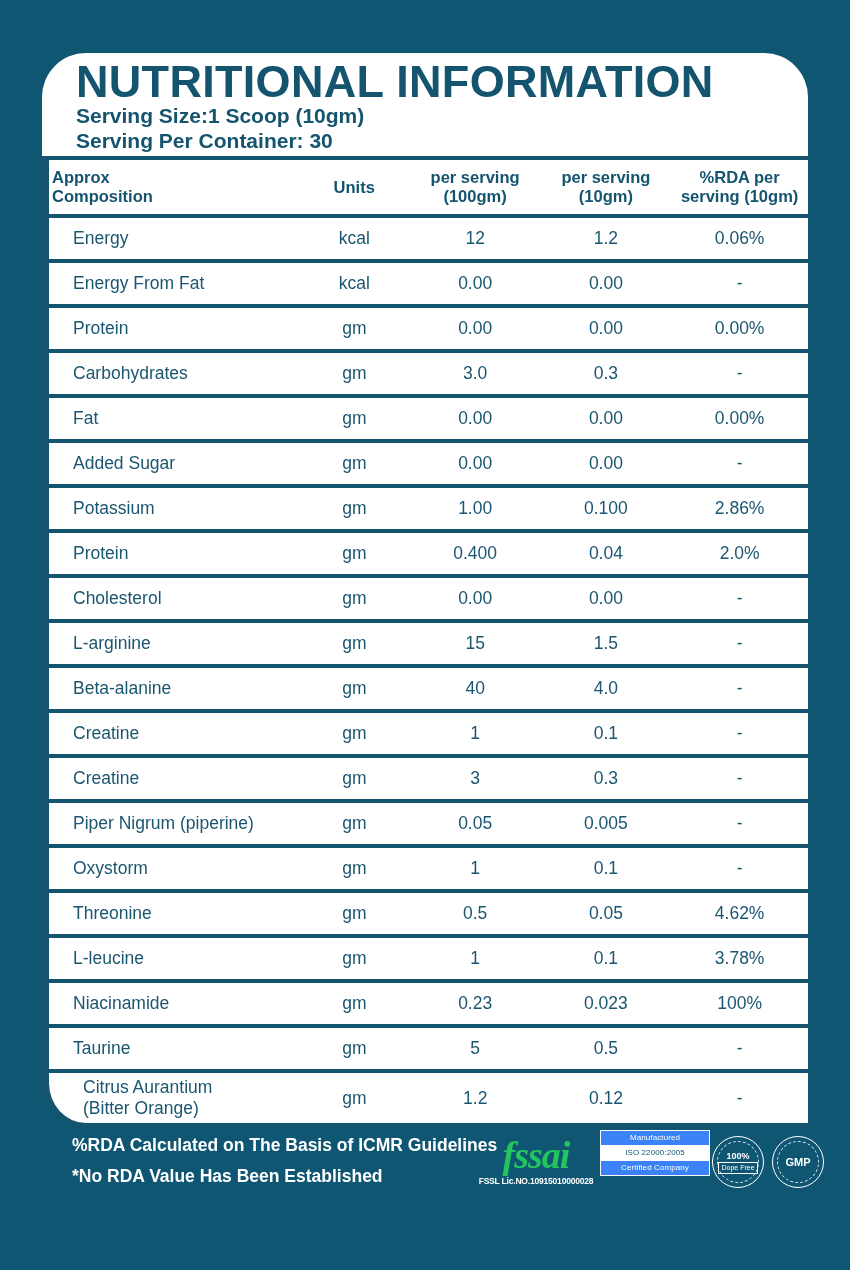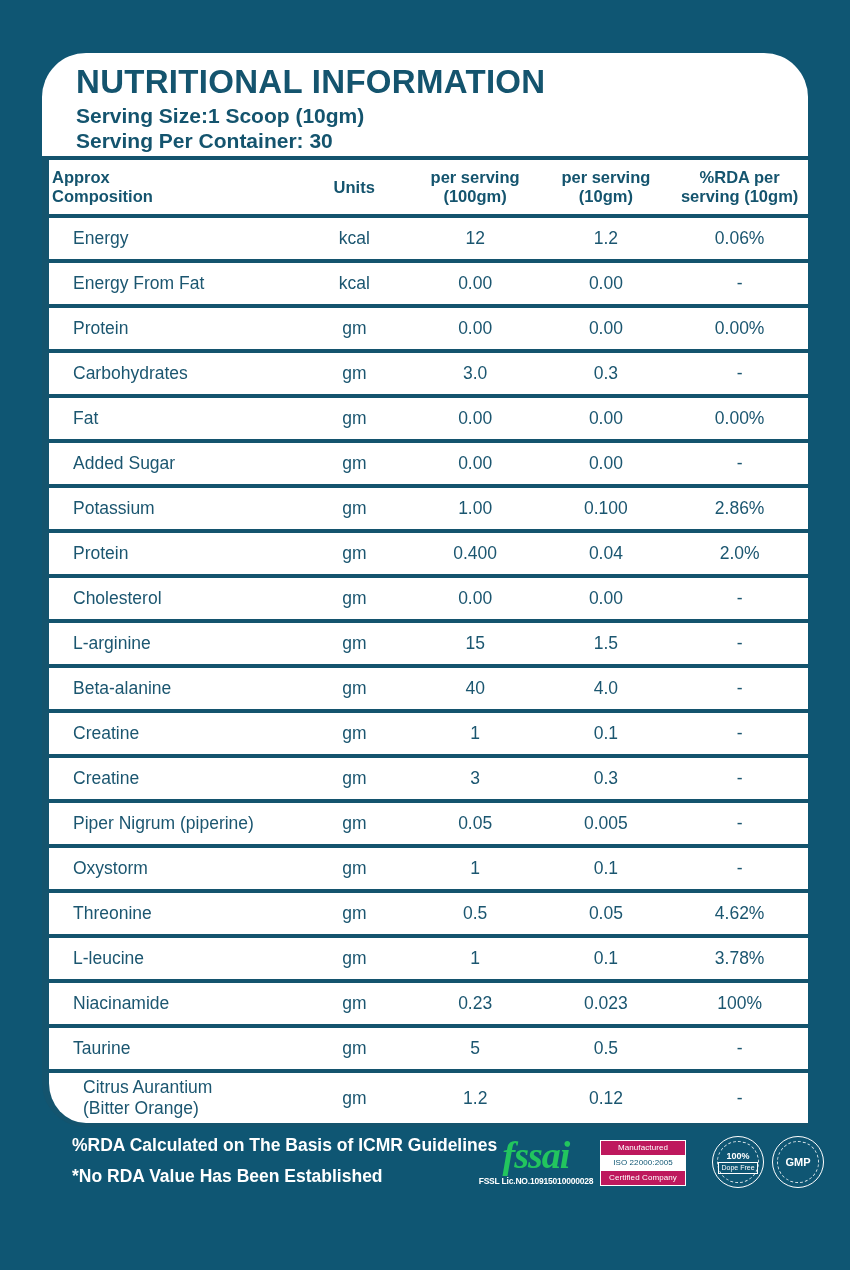--- a/index.html
+++ b/index.html
@@ -28,21 +28,21 @@
     left: 0;
     top: 0;
     width: 766px;
     height: 103px;
     background: #ffffff;
     border-radius: 44px 44px 0 0;
     padding: 10px 0 0 34px;
   }
   #main-title {
     color: #14546e;
-    font-size: 33px;
+    font-size: 45px;
     font-weight: bold;
     letter-spacing: 0.3px;
     line-height: 38px;
     white-space: nowrap;
   }
   .serving-line {
     color: #14546e;
     font-size: 21px;
     font-weight: bold;
     line-height: 25px;
@@ -152,24 +152,24 @@
     font-weight: bold;
     line-height: 11px;
     letter-spacing: -0.2px;
     white-space: nowrap;
   }
 
   
   #iso-box {
     position: absolute;
     left: 600px;
-    top: 16px;
-    width: 86px;
+    top: 6px;
+    width: 110px;
     border: 1.5px solid #ffffff;
-    background: #be185d;
+    background: #3b82f6;
   }
   .iso-line {
     color: #ffffff;
     font-size: 8px;
     text-align: center;
     line-height: 14px;
     letter-spacing: 0.1px;
     white-space: nowrap;
   }
   .iso-line.mid {

